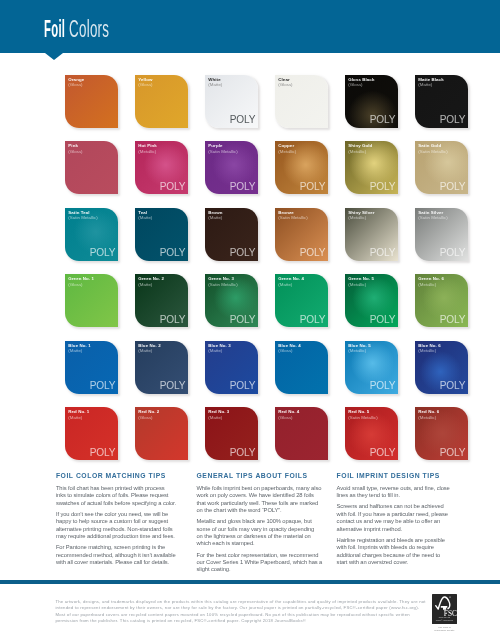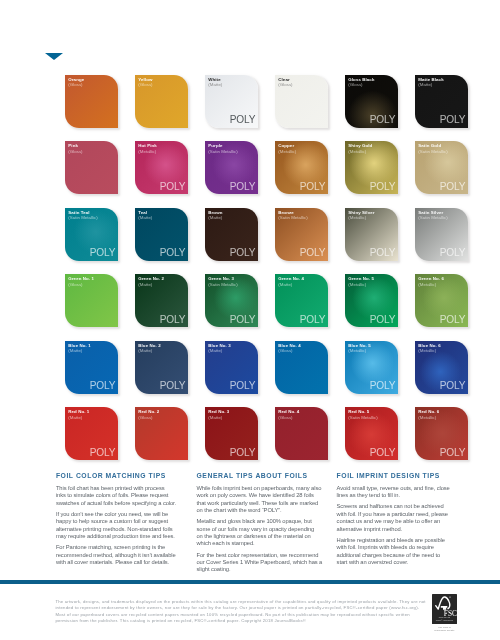--- a/index.html
+++ b/index.html
@@ -64,20 +64,24 @@
           font-size:2.05px;line-height:2.3px;letter-spacing:0.04px;}
   #fsccode{position:absolute;left:0;top:25.3px;width:25px;text-align:center;color:#c5c5c5;
            font-size:2.4px;line-height:2.6px;letter-spacing:0.04px;}
   #fsctree{position:absolute;left:3.3px;top:1.6px;}
 </style>
 </head>
 <body>
 
 <div class="page">
 
+  <div id="header">
+    <span class="ttl" id="ttl-foil">Foil</span>
+    <span class="ttl" id="ttl-colors">Colors</span>
+  </div>
   <div id="notch"></div>
 
   <div id="grid">
       <div class="sw tone-light" style="left: 55.3px; top: 74.5px; background: linear-gradient(135deg, rgb(194, 88, 47) 0%, rgb(212, 113, 31) 100%);">
         <span class="nm">Orange</span>
         <span class="fn">(Gloss)</span>
       </div>
       <div class="sw tone-light" style="left: 125.3px; top: 74.5px; background: linear-gradient(135deg, rgb(215, 151, 43) 0%, rgb(224, 167, 42) 100%);">
         <span class="nm">Yellow</span>
         <span class="fn">(Gloss)</span>

